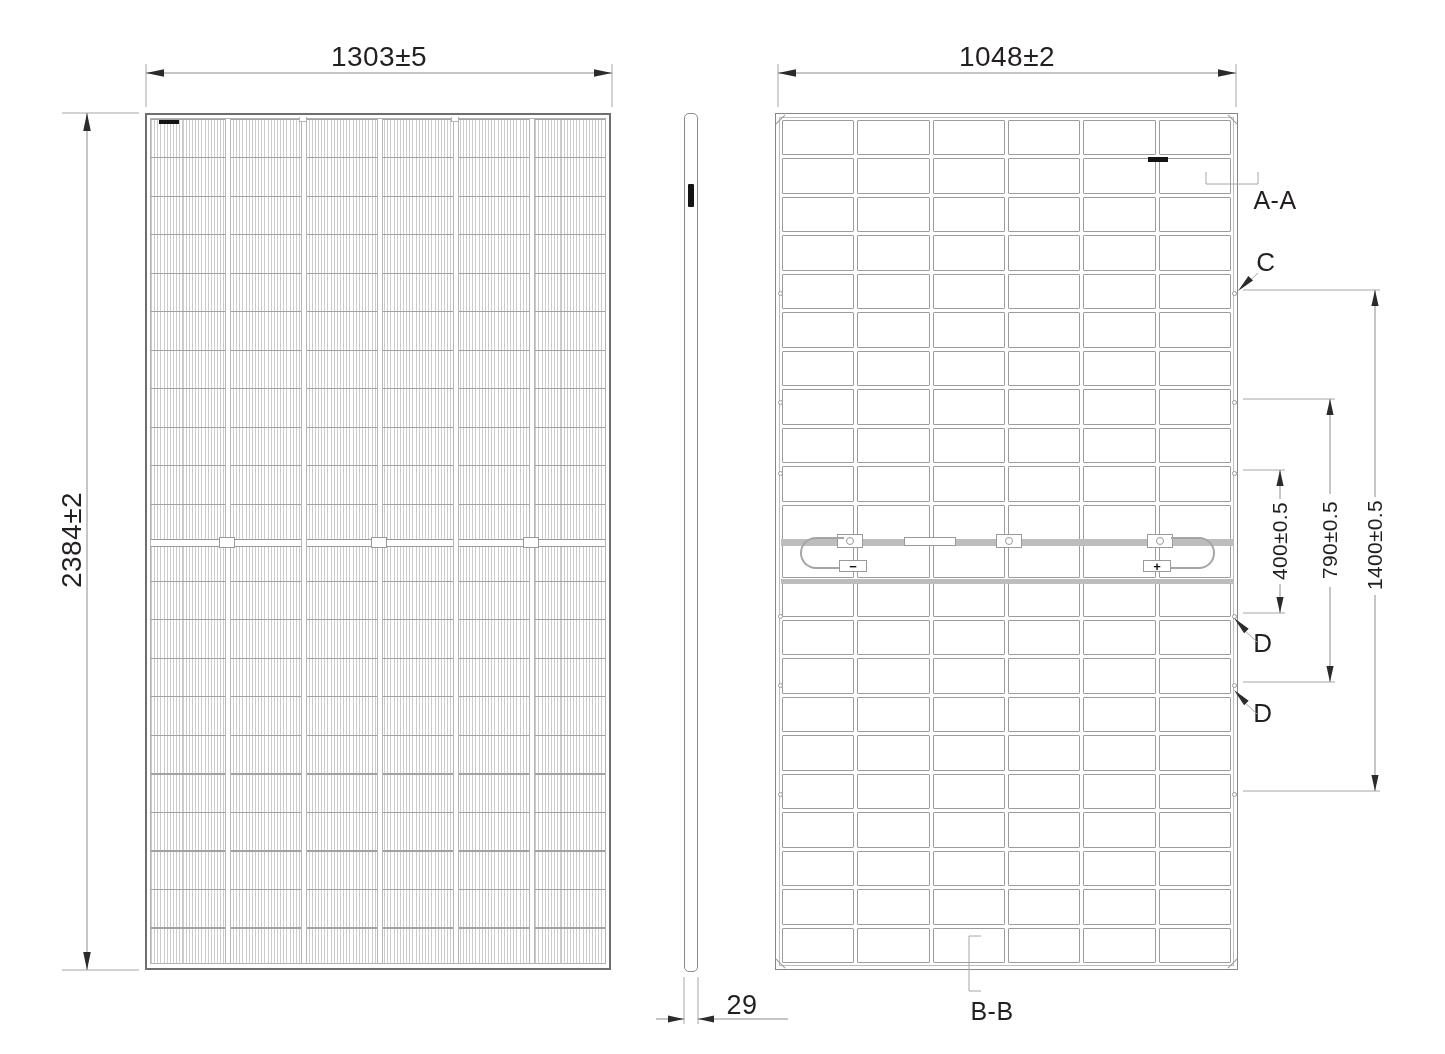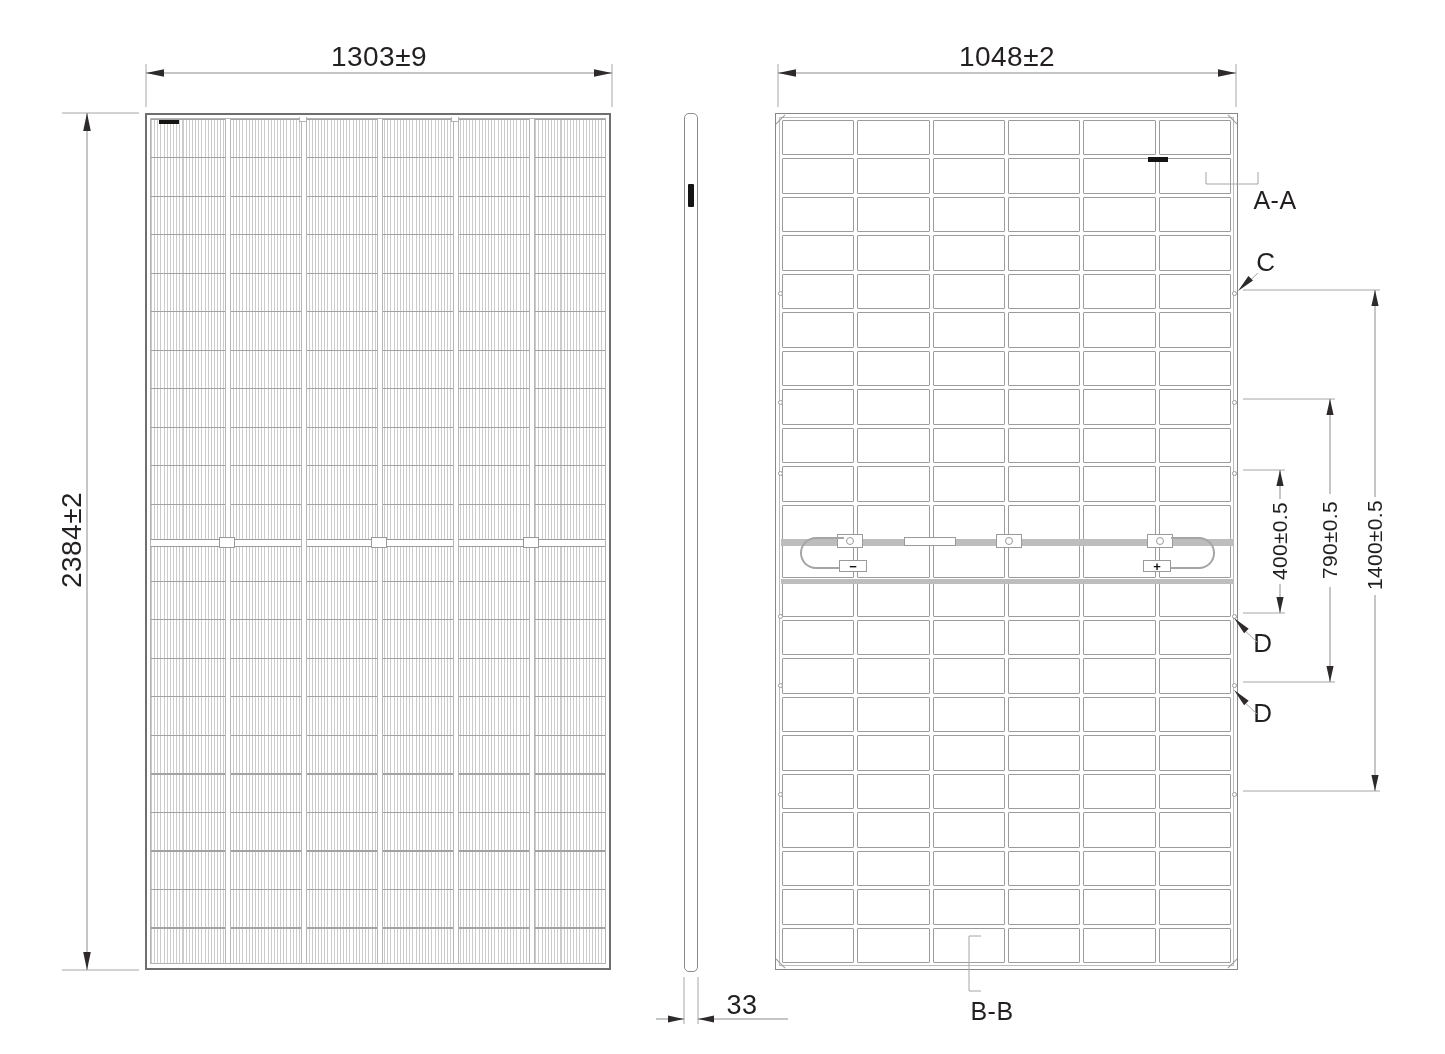--- a/index.html
+++ b/index.html
@@ -334,24 +334,24 @@
       <polygon points="1330,399 1326.4,415 1333.6,415"></polygon>
       <polygon points="1330,682 1326.4,666 1333.6,666"></polygon>
       <polygon points="1375,290 1371.4,306 1378.6,306"></polygon>
       <polygon points="1375,791 1371.4,775 1378.6,775"></polygon>
       <polygon points="1238,291 1253,280.6 1248.4,276"></polygon>
       <polygon points="1234,618 1248.7,628.8 1244.1,633.2"></polygon>
       <polygon points="1234,690 1248.7,700.8 1244.1,705.2"></polygon>
     </g>
   </svg>
 
-  <div class="dim-label" style="left:379px;top:57px;">1303±9</div>
+  <div class="dim-label" style="left:379px;top:57px;">1303±5</div>
   <div class="dim-label rot" style="left:72px;top:540px;">2384±2</div>
   <div class="dim-label" style="left:1007px;top:57px;">1048±2</div>
-  <div class="dim-label" style="left:742px;top:1005px;font-size:27px;">33</div>
+  <div class="dim-label" style="left:742px;top:1005px;font-size:27px;">29</div>
   <div class="dim-label rot small" style="left:1280px;top:541px;">400±0.5</div>
   <div class="dim-label rot small" style="left:1330px;top:540px;">790±0.5</div>
   <div class="dim-label rot small" style="left:1375px;top:545px;">1400±0.5</div>
   <div class="dim-label sec" style="left:1275px;top:200px;font-size:25px;">A-A</div>
   <div class="dim-label sec" style="left:1266px;top:262px;">C</div>
   <div class="dim-label sec" style="left:1263px;top:643px;">D</div>
   <div class="dim-label sec" style="left:1263px;top:713px;">D</div>
   <div class="dim-label sec" style="left:992px;top:1011px;font-size:25px;text-align:center;">B-B</div>
 
 </div>

